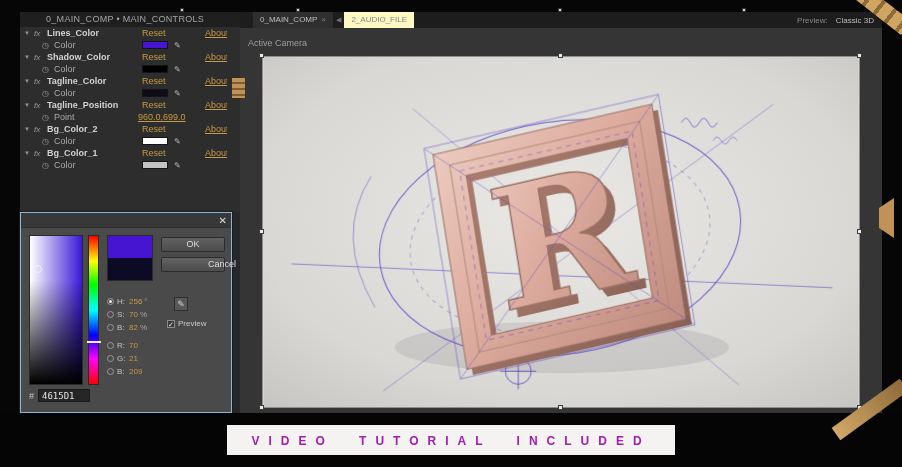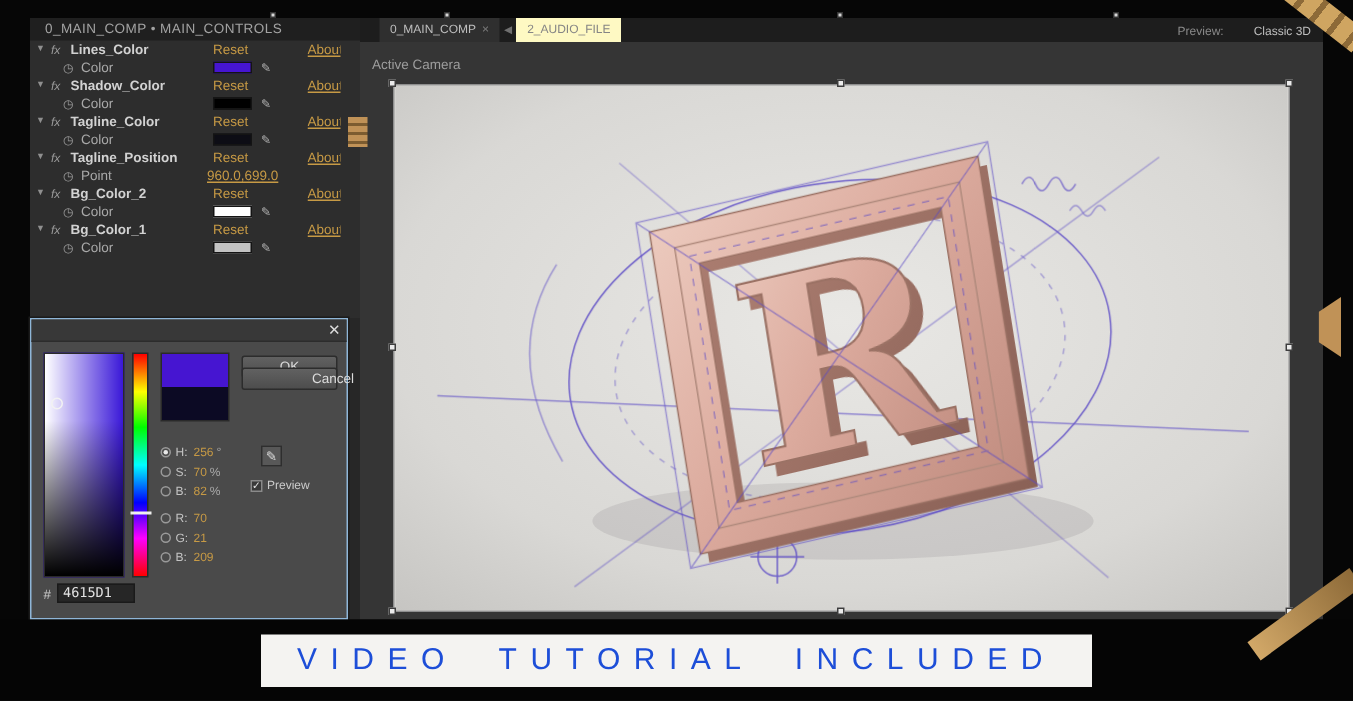--- a/index.html
+++ b/index.html
@@ -12,21 +12,21 @@
                 border:1px solid #333; top:8px; }
 
   
   .left-col { position:absolute; left:20px; top:12px; width:220px; height:401px;
               background:#272727; }
 
   
   .fx-panel { position:absolute; left:20px; top:12px; width:220px; height:200px;
               background:#2d2d2d; }
   .fx-header { height:15px; background:#1f1f1f; color:#a3a3a3; font-size:9px;
-               line-height:15px; padding-left:10px; letter-spacing:.3px;
+               line-height:15px; padding-left:26px; letter-spacing:.3px;
                white-space:nowrap; overflow:hidden; }
   .fx-row { position:relative; display:flex; align-items:center; height:12px;
             font-size:9px; color:#c8c8c8; padding-left:4px; }
   .twirl { color:#8f8f8f; font-size:6px; width:10px; }
   .fxicon { font-style:italic; color:#9a9a9a; font-size:8px; width:13px; }
   .fx-name { font-weight:bold; color:#d2d2d2; white-space:nowrap; }
   .reset { position:absolute; left:122px; color:#c79a45; }
   .about { position:absolute; left:185px; width:22px; overflow:hidden;
            white-space:nowrap; color:#c79a45; text-decoration:underline; }
   .param-row { position:relative; display:flex; align-items:center; height:12px;
@@ -62,21 +62,21 @@
               background:#efefef; }
   .pair { position:absolute; left:86px; top:22px; width:46px; height:46px;
           border:1px solid #2a2a2a; }
   .pair .new { width:100%; height:50%; }
   .pair .old { width:100%; height:50%; }
   .btn { position:absolute; left:140px; width:64px; height:15px; font-size:9px;
          color:#dcdcdc; text-align:center; line-height:13px;
          background:linear-gradient(#616161,#4d4d4d); border:1px solid #2c2c2c;
          border-radius:2px; }
   .btn.ok { top:24px; }
-  .btn.cancel { top:32px;padding-left:46px; }
+  .btn.cancel { top:44px;padding-left:46px; }
   .field-row { position:absolute; left:86px; height:12px; display:flex;
                align-items:center; font-size:8px; color:#c4c4c4; }
   .radio { width:7px; height:7px; border:1px solid #9a9a9a; border-radius:50%;
            margin-right:3px; position:relative; }
   .radio.sel::after { content:""; position:absolute; left:1px; top:1px;
                       width:3px; height:3px; border-radius:50%; background:#e8e8e8; }
   .f-label { width:12px; }
   .f-value { color:#c79a45; margin-right:2px; }
   .f-unit { color:#a8a8a8; }
   .dropper-btn { position:absolute; left:153px; top:84px; width:14px; height:14px;
@@ -97,34 +97,34 @@
   .viewer { position:absolute; left:240px; top:12px; width:642px; height:401px;
             background:#353535; }
   .tabbar { height:16px; background:#1d1d1d; display:flex; align-items:center;
             font-size:8px; color:#9f9f9f; }
   .tab { padding:0 7px; height:16px; line-height:16px; white-space:nowrap; }
   .tab.active { background:#2f2f2f; color:#bdbdbd;margin-left:13px; }
   .tab.inactive { background:#fef9c3; color:#858585;text-align:right; }
   .tab .tclose { margin-left:4px; color:#7d7d7d; }
   .tab-arrow { color:#6f6f6f; font-size:7px; padding:0 3px; }
   .renderer { margin-left:auto; padding-right:8px; color:#8a8a8a; white-space:nowrap; }
-  .renderer .rv { color:#bdbdbd; margin-left:20px; }
+  .renderer .rv { color:#bdbdbd; margin-left:8px; }
   .cam-label { position:absolute; left:8px; top:26px; font-size:9px; color:#9d9d9d; }
   .comp { position:absolute; left:22px; top:44px; width:598px; height:352px;
           background:#d9d8d5; border:1px solid #8e8e8e; overflow:hidden; }
   .art { position:absolute; left:0; top:0; width:100%; height:100%; }
   .handle { position:absolute; width:5px; height:5px; background:#eaeaea;
             border:1px solid #3d3d3d; }
 
   
   .banner { position:absolute; left:0; top:413px; width:902px; height:54px;
             background:#050505; display:flex; align-items:center; justify-content:center; }
   .banner-box { background:#f4f3f1; padding:6px 24px; }
-  .banner-text { font-size:20px; font-weight:normal; letter-spacing:9px;
-                 word-spacing:13px; color:#1d4ed8; white-space:nowrap; }
+  .banner-text { font-size:12px; font-weight:bold; letter-spacing:9px;
+                 word-spacing:13px; color:#a21caf; white-space:nowrap; }
 
   
   .gold-tr { position:absolute; right:-12px; top:-3px; width:74px; height:17px;
              transform:rotate(38deg);
              background:repeating-linear-gradient(90deg,#cfa561 0 10px,#8d6a38 10px 14px); }
   .gold-right { position:absolute; right:8px; top:198px; width:15px; height:40px;
                 background:#c09257;
                 clip-path:polygon(100% 0,100% 100%,0 75%,0 25%); }
   .gold-br { position:absolute; right:-10px; top:402px; width:84px; height:15px;
              transform:rotate(-36deg);

